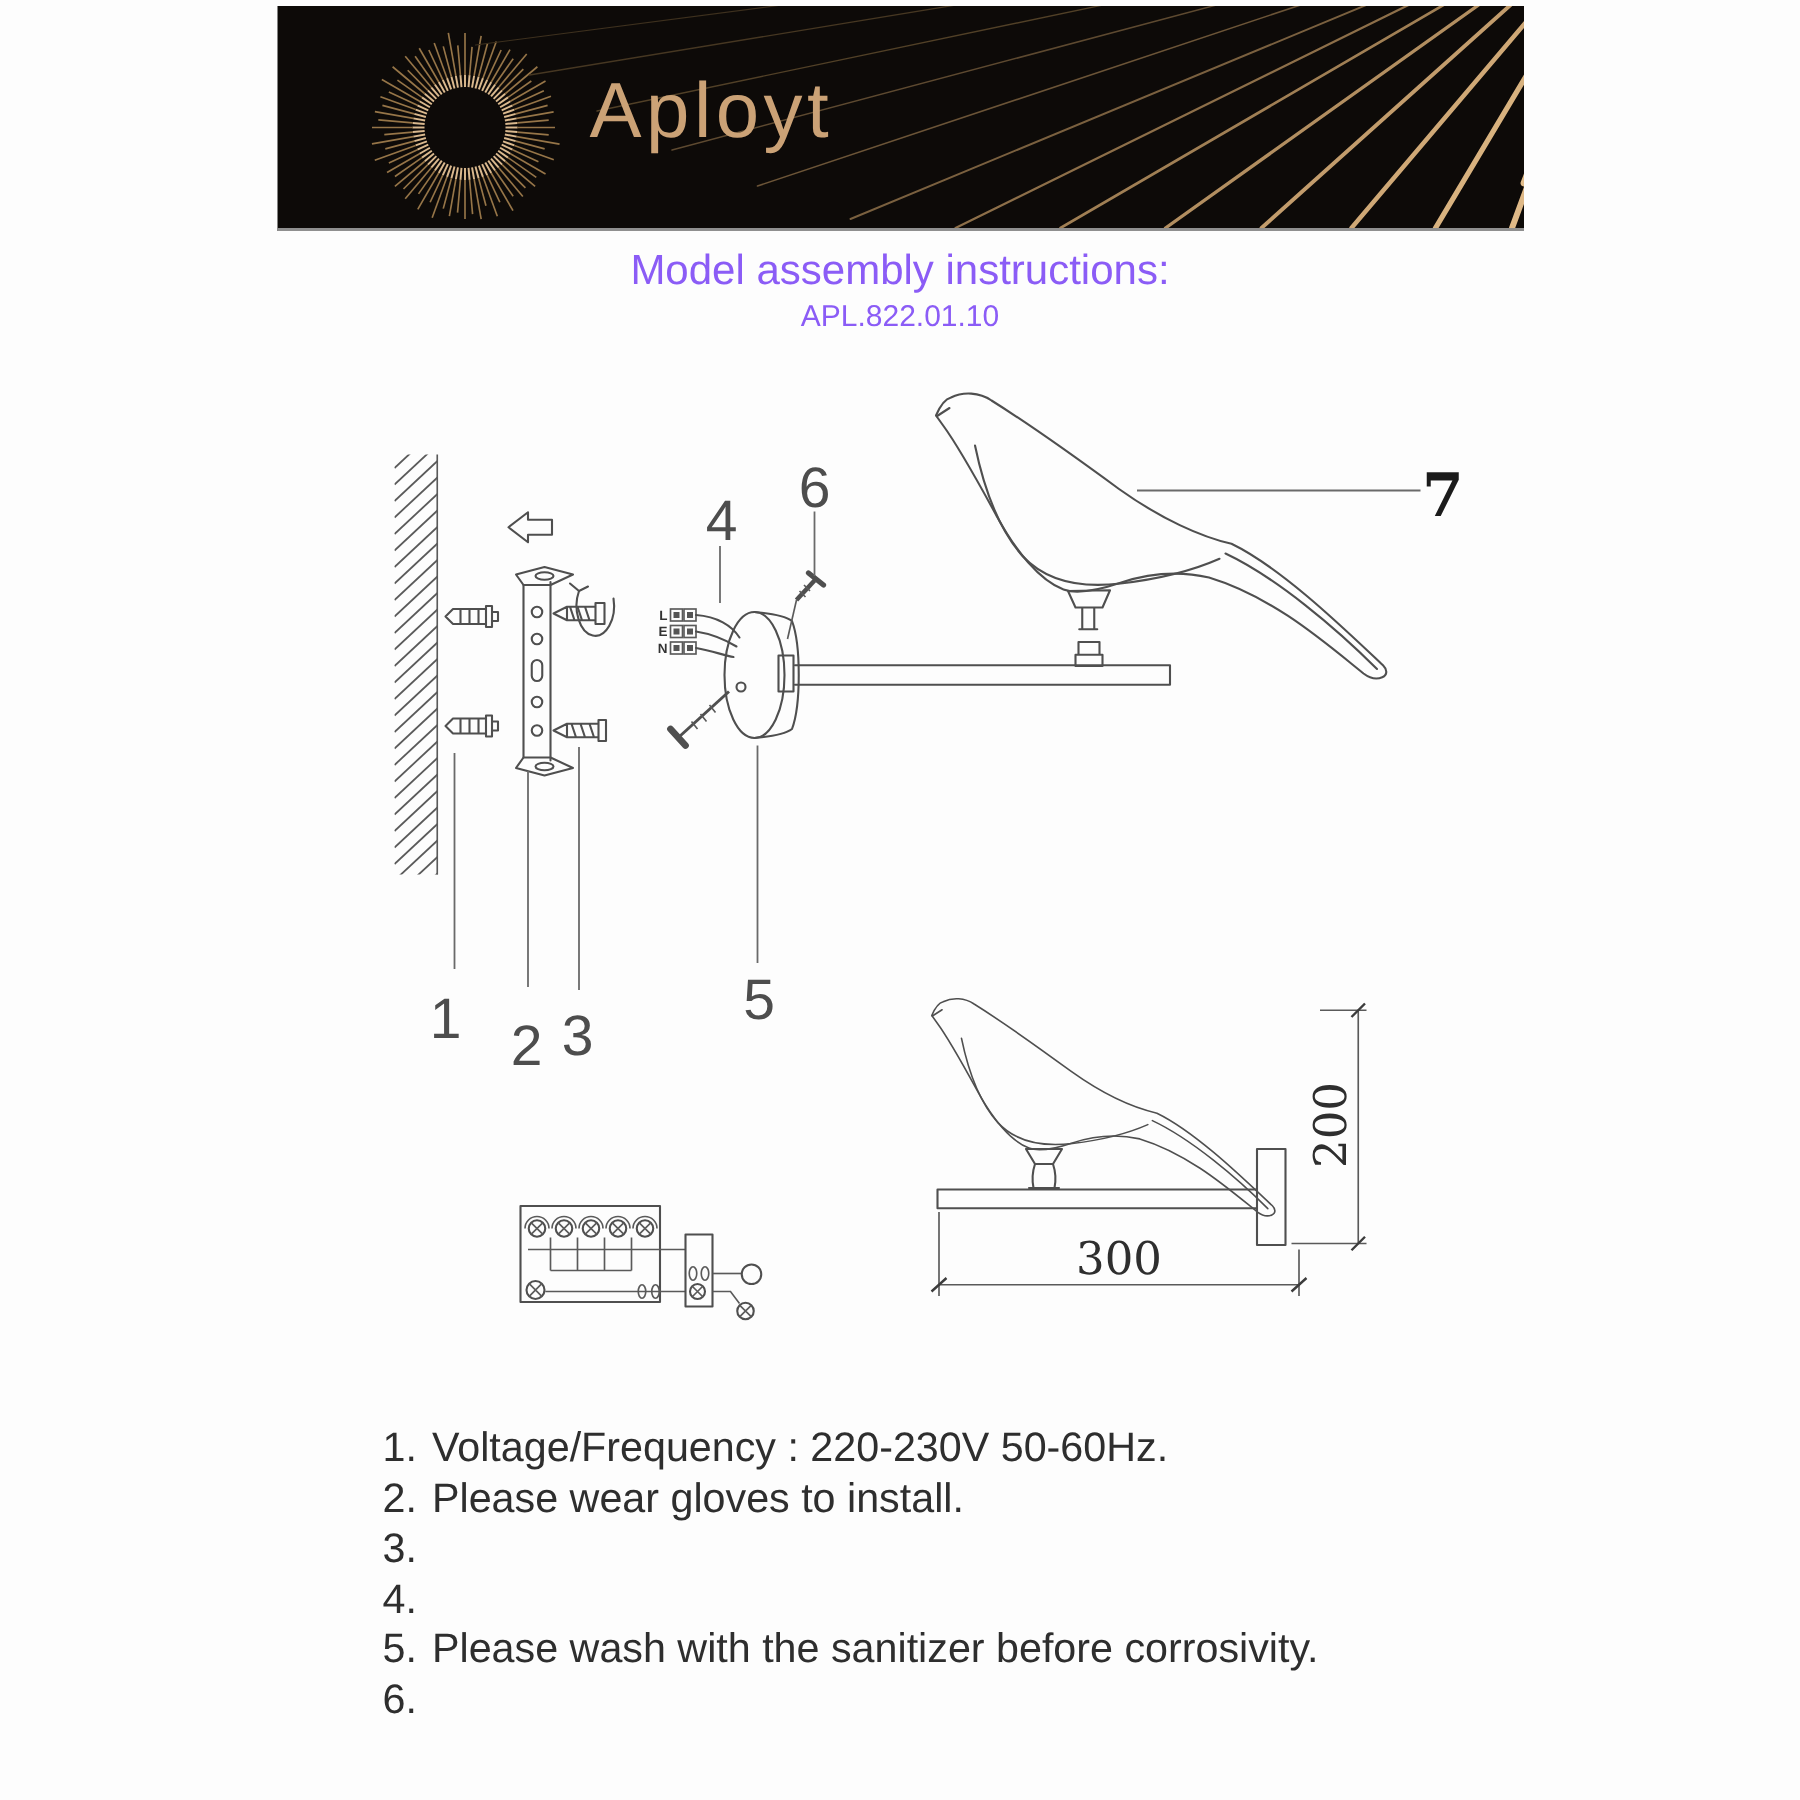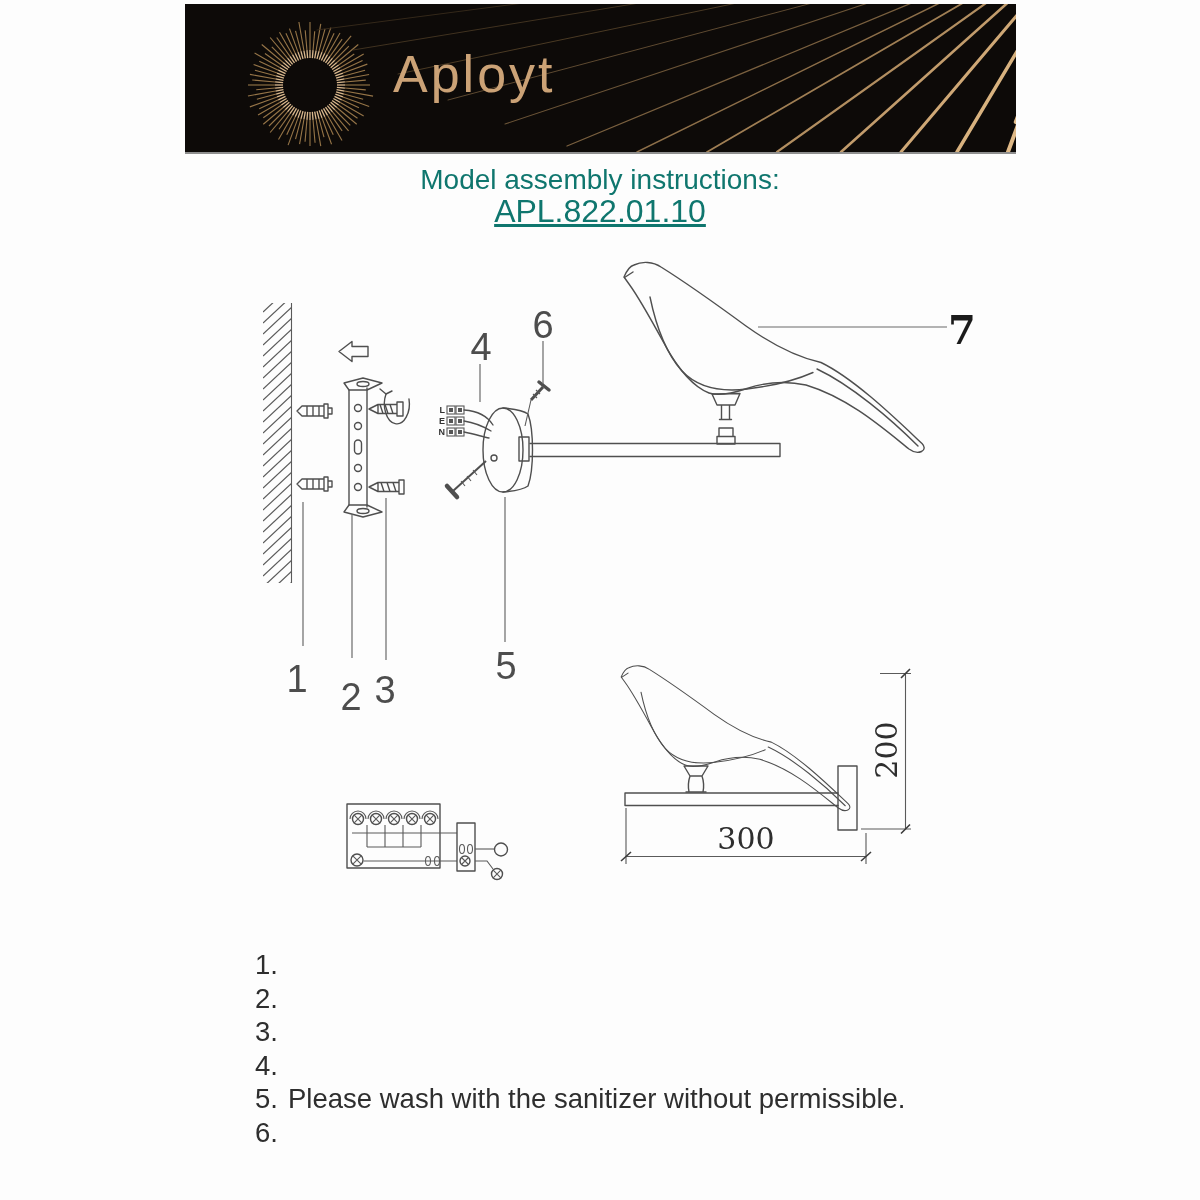--- a/index.html
+++ b/index.html
@@ -5,23 +5,23 @@
   html,body{margin:0;padding:0;background:#ffffff;}
   .page{position:relative;width:1200px;height:1200px;background:#fdfdfd;overflow:hidden;
         font-family:"Liberation Sans",sans-serif;}
   
   .banner{position:absolute;left:185px;top:4px;width:831px;height:148px;background:#0d0a08;
           overflow:hidden;border-bottom:2px solid #8f8f8f;}
   .banner svg{position:absolute;left:0;top:0;}
   .brand{position:absolute;left:208px;top:40px;font-size:52px;letter-spacing:3px;
          color:#cba276;font-weight:400;}
   
-  .title-block{position:absolute;left:0;top:163px;width:1200px;text-align:center;color:#0f766e;}
+  .title-block{position:absolute;left:0;top:163px;width:1200px;text-align:center;color:#8b5cf6;}
   .title-line1{font-size:28px;line-height:33px;}
-  .title-line2{font-size:32px;line-height:31px;text-decoration:underline;}
+  .title-line2{font-size:20px;line-height:31px;}
   
   svg.diagram{position:absolute;left:0;top:250px;}
   .ln{fill:none;stroke:#4f4f4f;stroke-width:1.4;stroke-linecap:round;stroke-linejoin:round;}
   .thin{fill:none;stroke:#5a5a5a;stroke-width:1.1;}
   .leader{fill:none;stroke:#6a6a6a;stroke-width:1.2;}
   .partnum{font-family:"Liberation Sans",sans-serif;font-size:38px;fill:#4d4d4d;text-anchor:middle;}
   .partnum-serif{font-family:"DejaVu Serif","Liberation Serif",serif;font-weight:700;font-size:40px;fill:#1b1b1b;text-anchor:middle;}
   .dimtxt{font-family:"DejaVu Serif","Liberation Serif",serif;font-size:30px;fill:#2e2e2e;text-anchor:middle;}
   .lentxt{font-family:"Liberation Sans",sans-serif;font-size:9px;font-weight:700;fill:#333;text-anchor:end;}
   
@@ -447,31 +447,33 @@
       <g>
         <circle class="ln" cx="497" cy="874" r="5.5"></circle>
         <path class="thin" d="M 493.2 870.2 L 500.8 877.8 M 500.8 870.2 L 493.2 877.8"></path>
       </g>
     </g>
   </svg>
 
   <ol class="instructions">
     <li>
       <span class="li-num">1.</span>
+      <span class="li-text">Voltage/Frequency : 220-230V 50-60Hz.</span>
     </li>
     <li>
       <span class="li-num">2.</span>
+      <span class="li-text">Please wear gloves to install.</span>
     </li>
     <li>
       <span class="li-num">3.</span>
     </li>
     <li>
       <span class="li-num">4.</span>
     </li>
     <li>
       <span class="li-num">5.</span>
-      <span class="li-text">Please wash with the sanitizer without permissible.</span>
+      <span class="li-text">Please wash with the sanitizer before corrosivity.</span>
     </li>
     <li>
       <span class="li-num">6.</span>
     </li>
   </ol>
 </div>
 
 </body></html>

